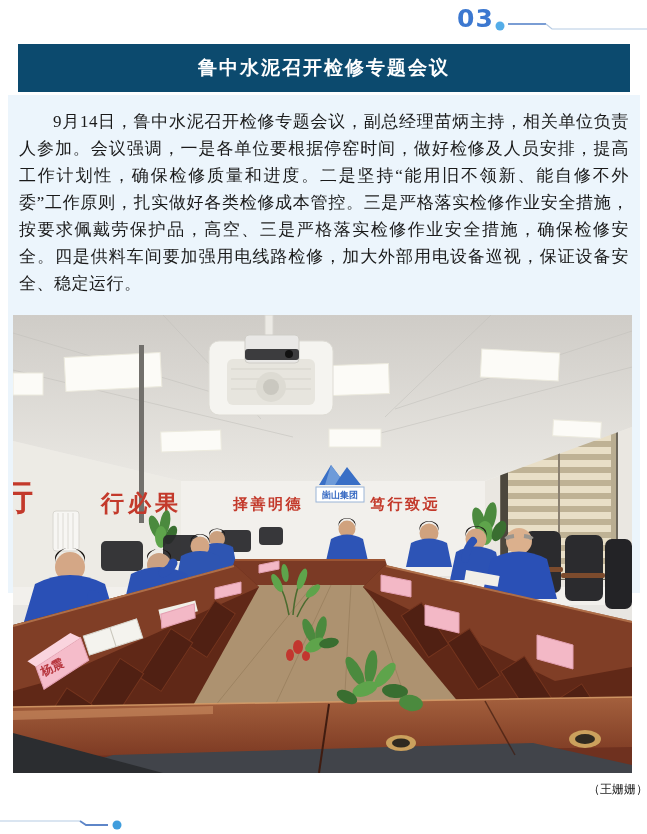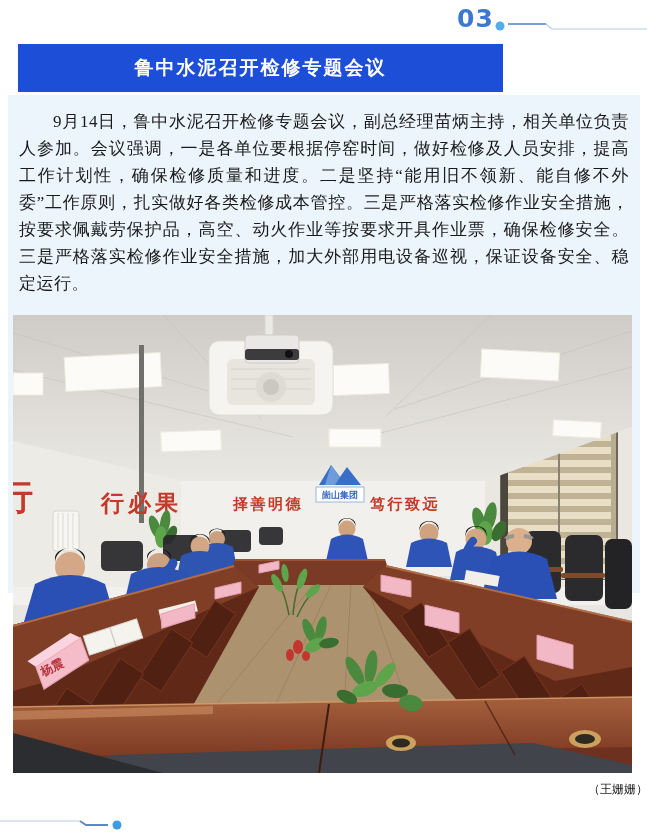--- a/index.html
+++ b/index.html
@@ -6,21 +6,21 @@
   body{width:647px;height:834px;background:#ffffff;overflow:hidden;
        font-family:"Liberation Sans",sans-serif;}
   .page{position:relative;width:647px;height:834px;background:#ffffff;padding-left:20px;}
 
   
   .page-number{position:absolute;left:457px;top:4px;font-size:25px;font-weight:bold;
        color:#3c78d0;letter-spacing:1px;font-family:"DejaVu Sans",sans-serif;}
   .deco-top{position:absolute;left:492px;top:16px;}
 
   
-  .banner{position:absolute;left:18px;top:44px;width:485px;height:48px;background:#1d4ed8;
+  .banner{position:absolute;left:18px;top:44px;width:612px;height:48px;background:#0c4a6e;
        display:flex;align-items:center;justify-content:center;}
   .banner-title{color:#ffffff;font-size:19px;font-weight:bold;letter-spacing:2px;
        font-family:"Liberation Sans",sans-serif;}
 
   
   .panel{position:absolute;left:8px;top:95px;width:632px;height:498px;background:#ecf5fc;
        box-sizing:border-box;padding:13px 11px 0 11px;}
   .body-text{margin:0;font-size:17px;line-height:27px;color:#1a1a1a;text-align:justify;
        text-indent:2em;letter-spacing:0.5px;word-break:break-all;
        font-family:"Liberation Serif",serif;}
@@ -49,21 +49,21 @@
     <circle cx="8" cy="10" r="4.5" fill="#54ade8"></circle>
     <path d="M16,8 H54" stroke="#4e7cc6" stroke-width="1.6" fill="none"></path>
     <path d="M54,8 L60,13 H155" stroke="#b6cbe4" stroke-width="1.2" fill="none"></path>
   </svg>
 
   <div class="banner">
     <span class="banner-title">鲁中水泥召开检修专题会议</span>
   </div>
 
   <div class="panel">
-    <p class="body-text">9月14日，鲁中水泥召开检修专题会议，副总经理苗炳主持，相关单位负责人参加。会议强调，一是各单位要根据停窑时间，做好检修及人员安排，提高工作计划性，确保检修质量和进度。二是坚持“能用旧不领新、能自修不外委”工作原则，扎实做好各类检修成本管控。三是严格落实检修作业安全措施，按要求佩戴劳保护品，高空、动火作业等按要求开具作业票，确保检修安全。三是严格落实检修作业安全措施，加大外部用电设备巡视，保证设备安全、稳定运行。</p>
+    <p class="body-text">9月14日，鲁中水泥召开检修专题会议，副总经理苗炳主持，相关单位负责人参加。会议强调，一是各单位要根据停窑时间，做好检修及人员安排，提高工作计划性，确保检修质量和进度。二是坚持“能用旧不领新、能自修不外委”工作原则，扎实做好各类检修成本管控。三是严格落实检修作业安全措施，按要求佩戴劳保护品，高空、三是严格落实检修作业安全措施，确保检修安全。四是供料车间要加强用电线路检修，加大外部用电设备巡视，保证设备安全、稳定运行。</p>
   </div>
 
   <div class="photo">
     <svg width="619" height="458" viewBox="0 0 619 458">
       <defs>
         <linearGradient id="ceil" x1="0" y1="0" x2="0" y2="1">
           <stop offset="0" stop-color="#cfccc7"></stop>
             <stop offset="1" stop-color="#eae8e3"></stop>
         </linearGradient>
         <linearGradient id="nearTop" x1="0" y1="0" x2="0" y2="1">

